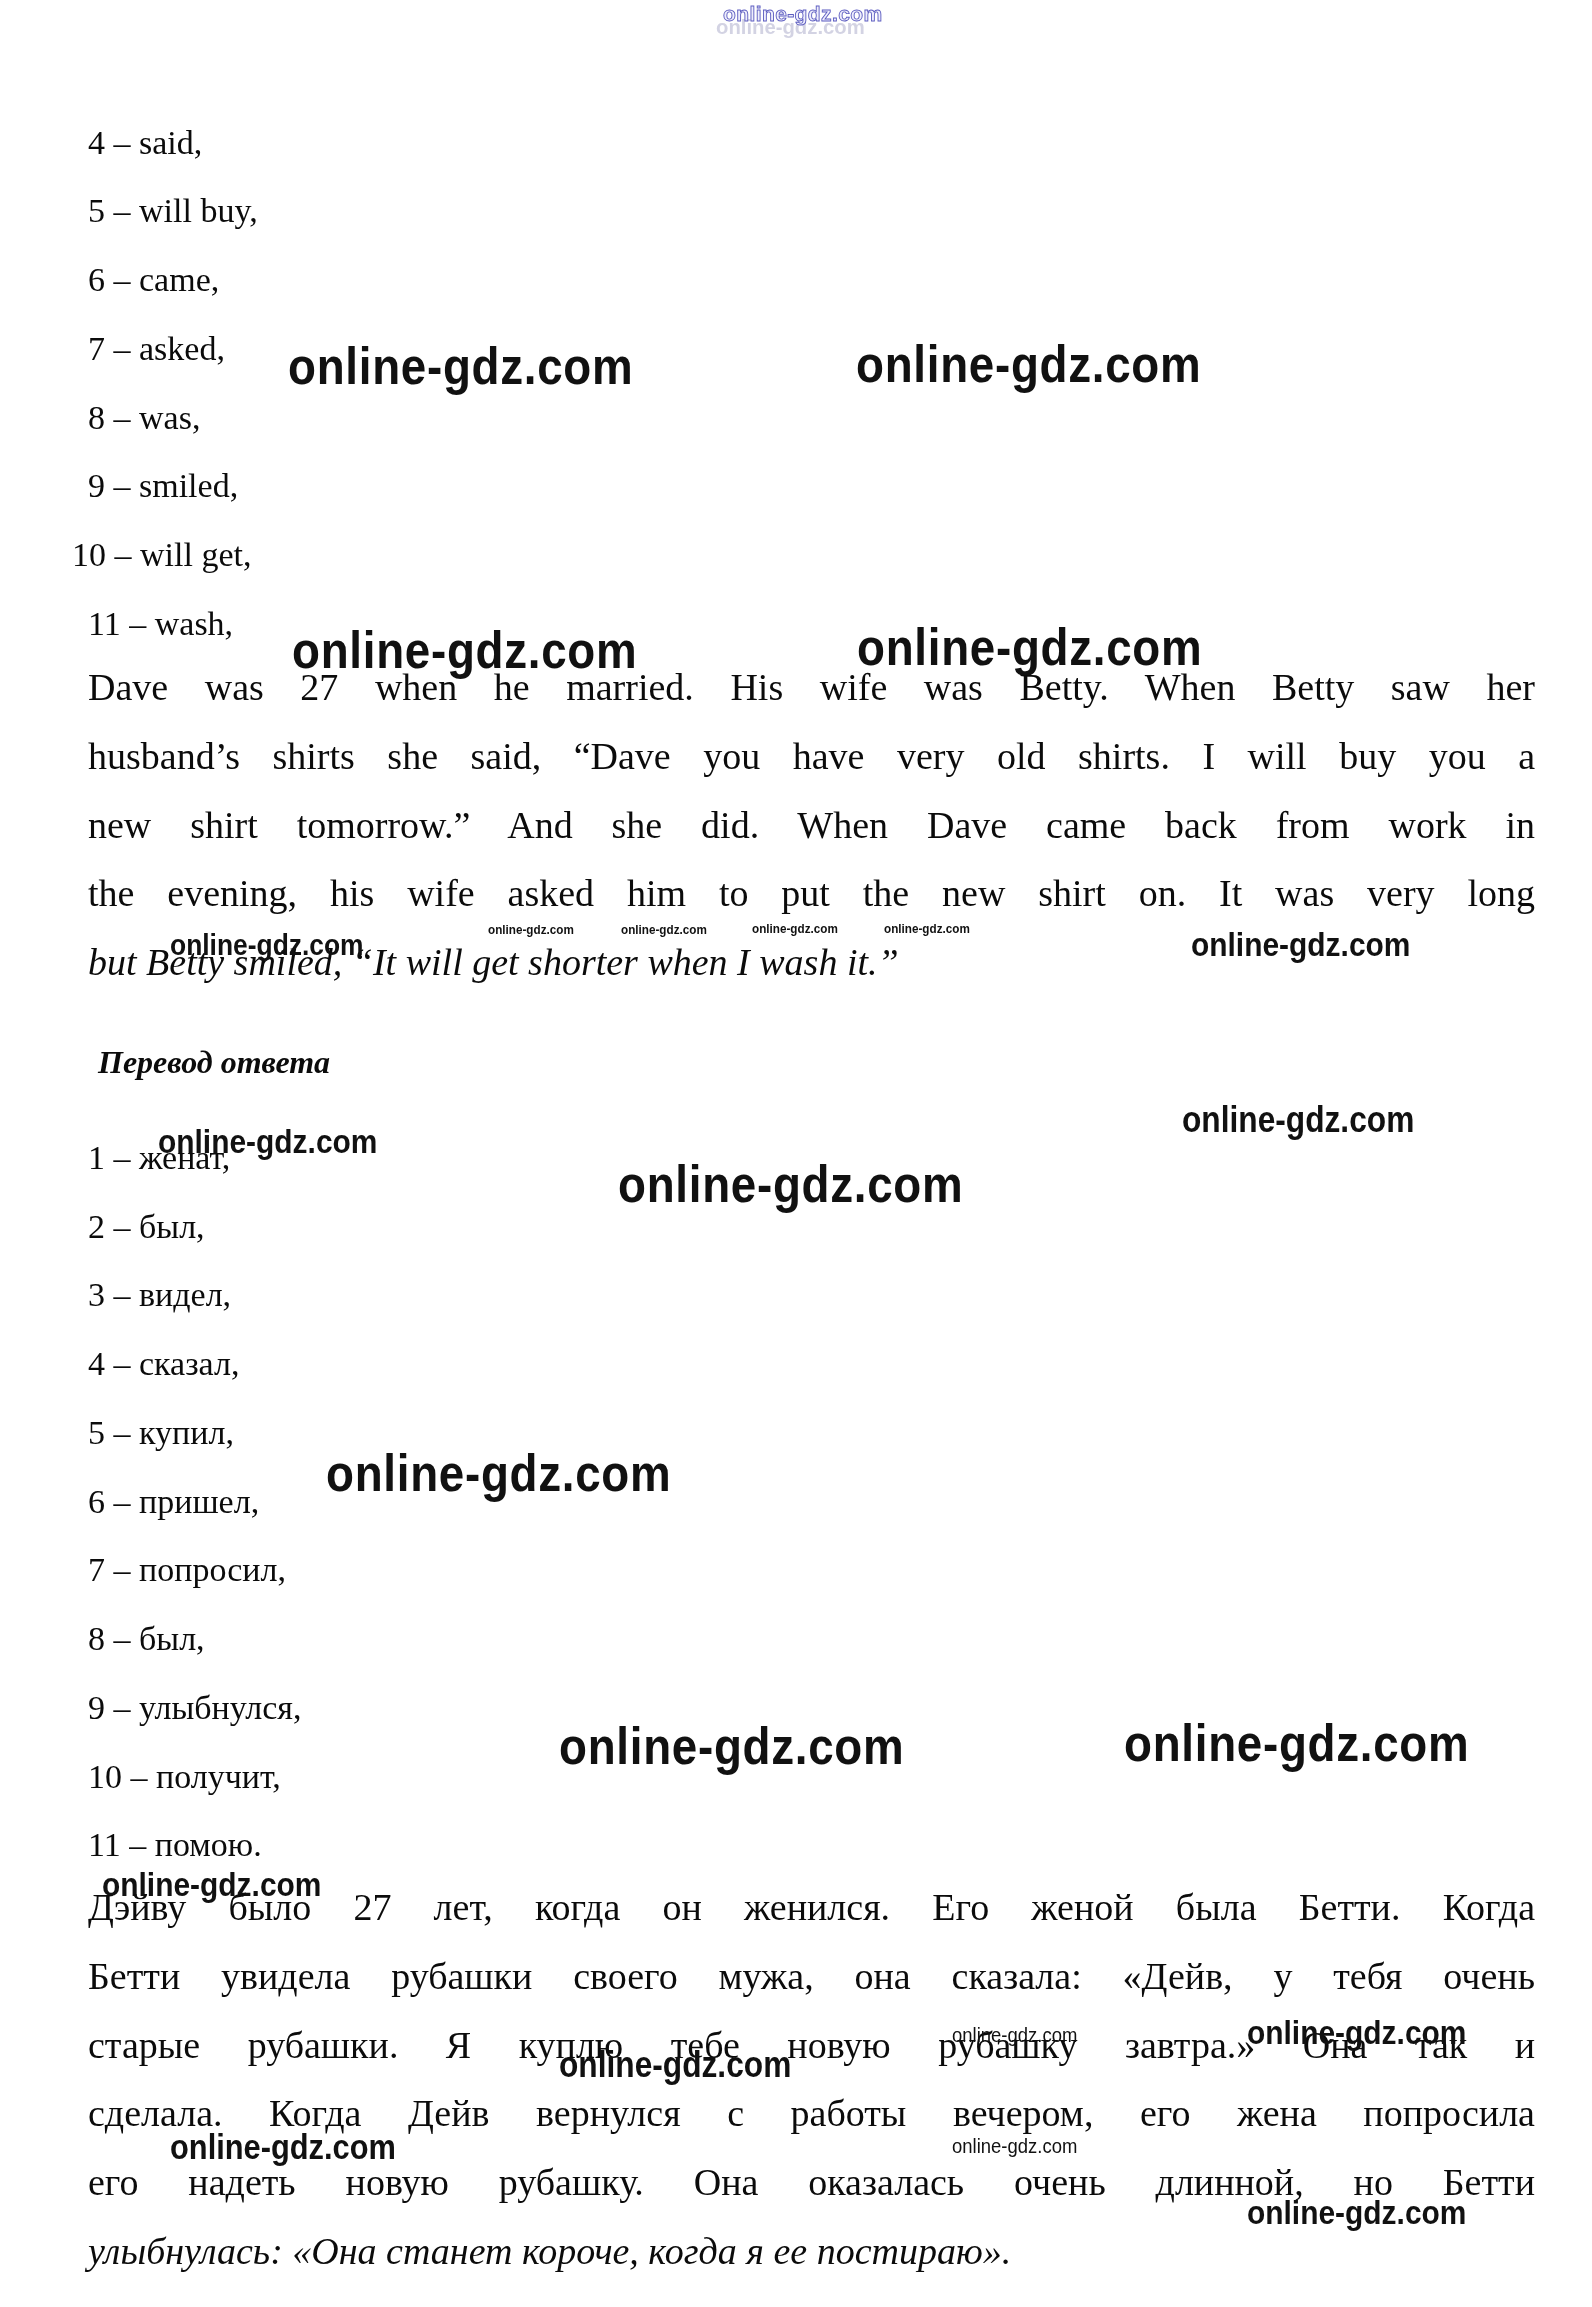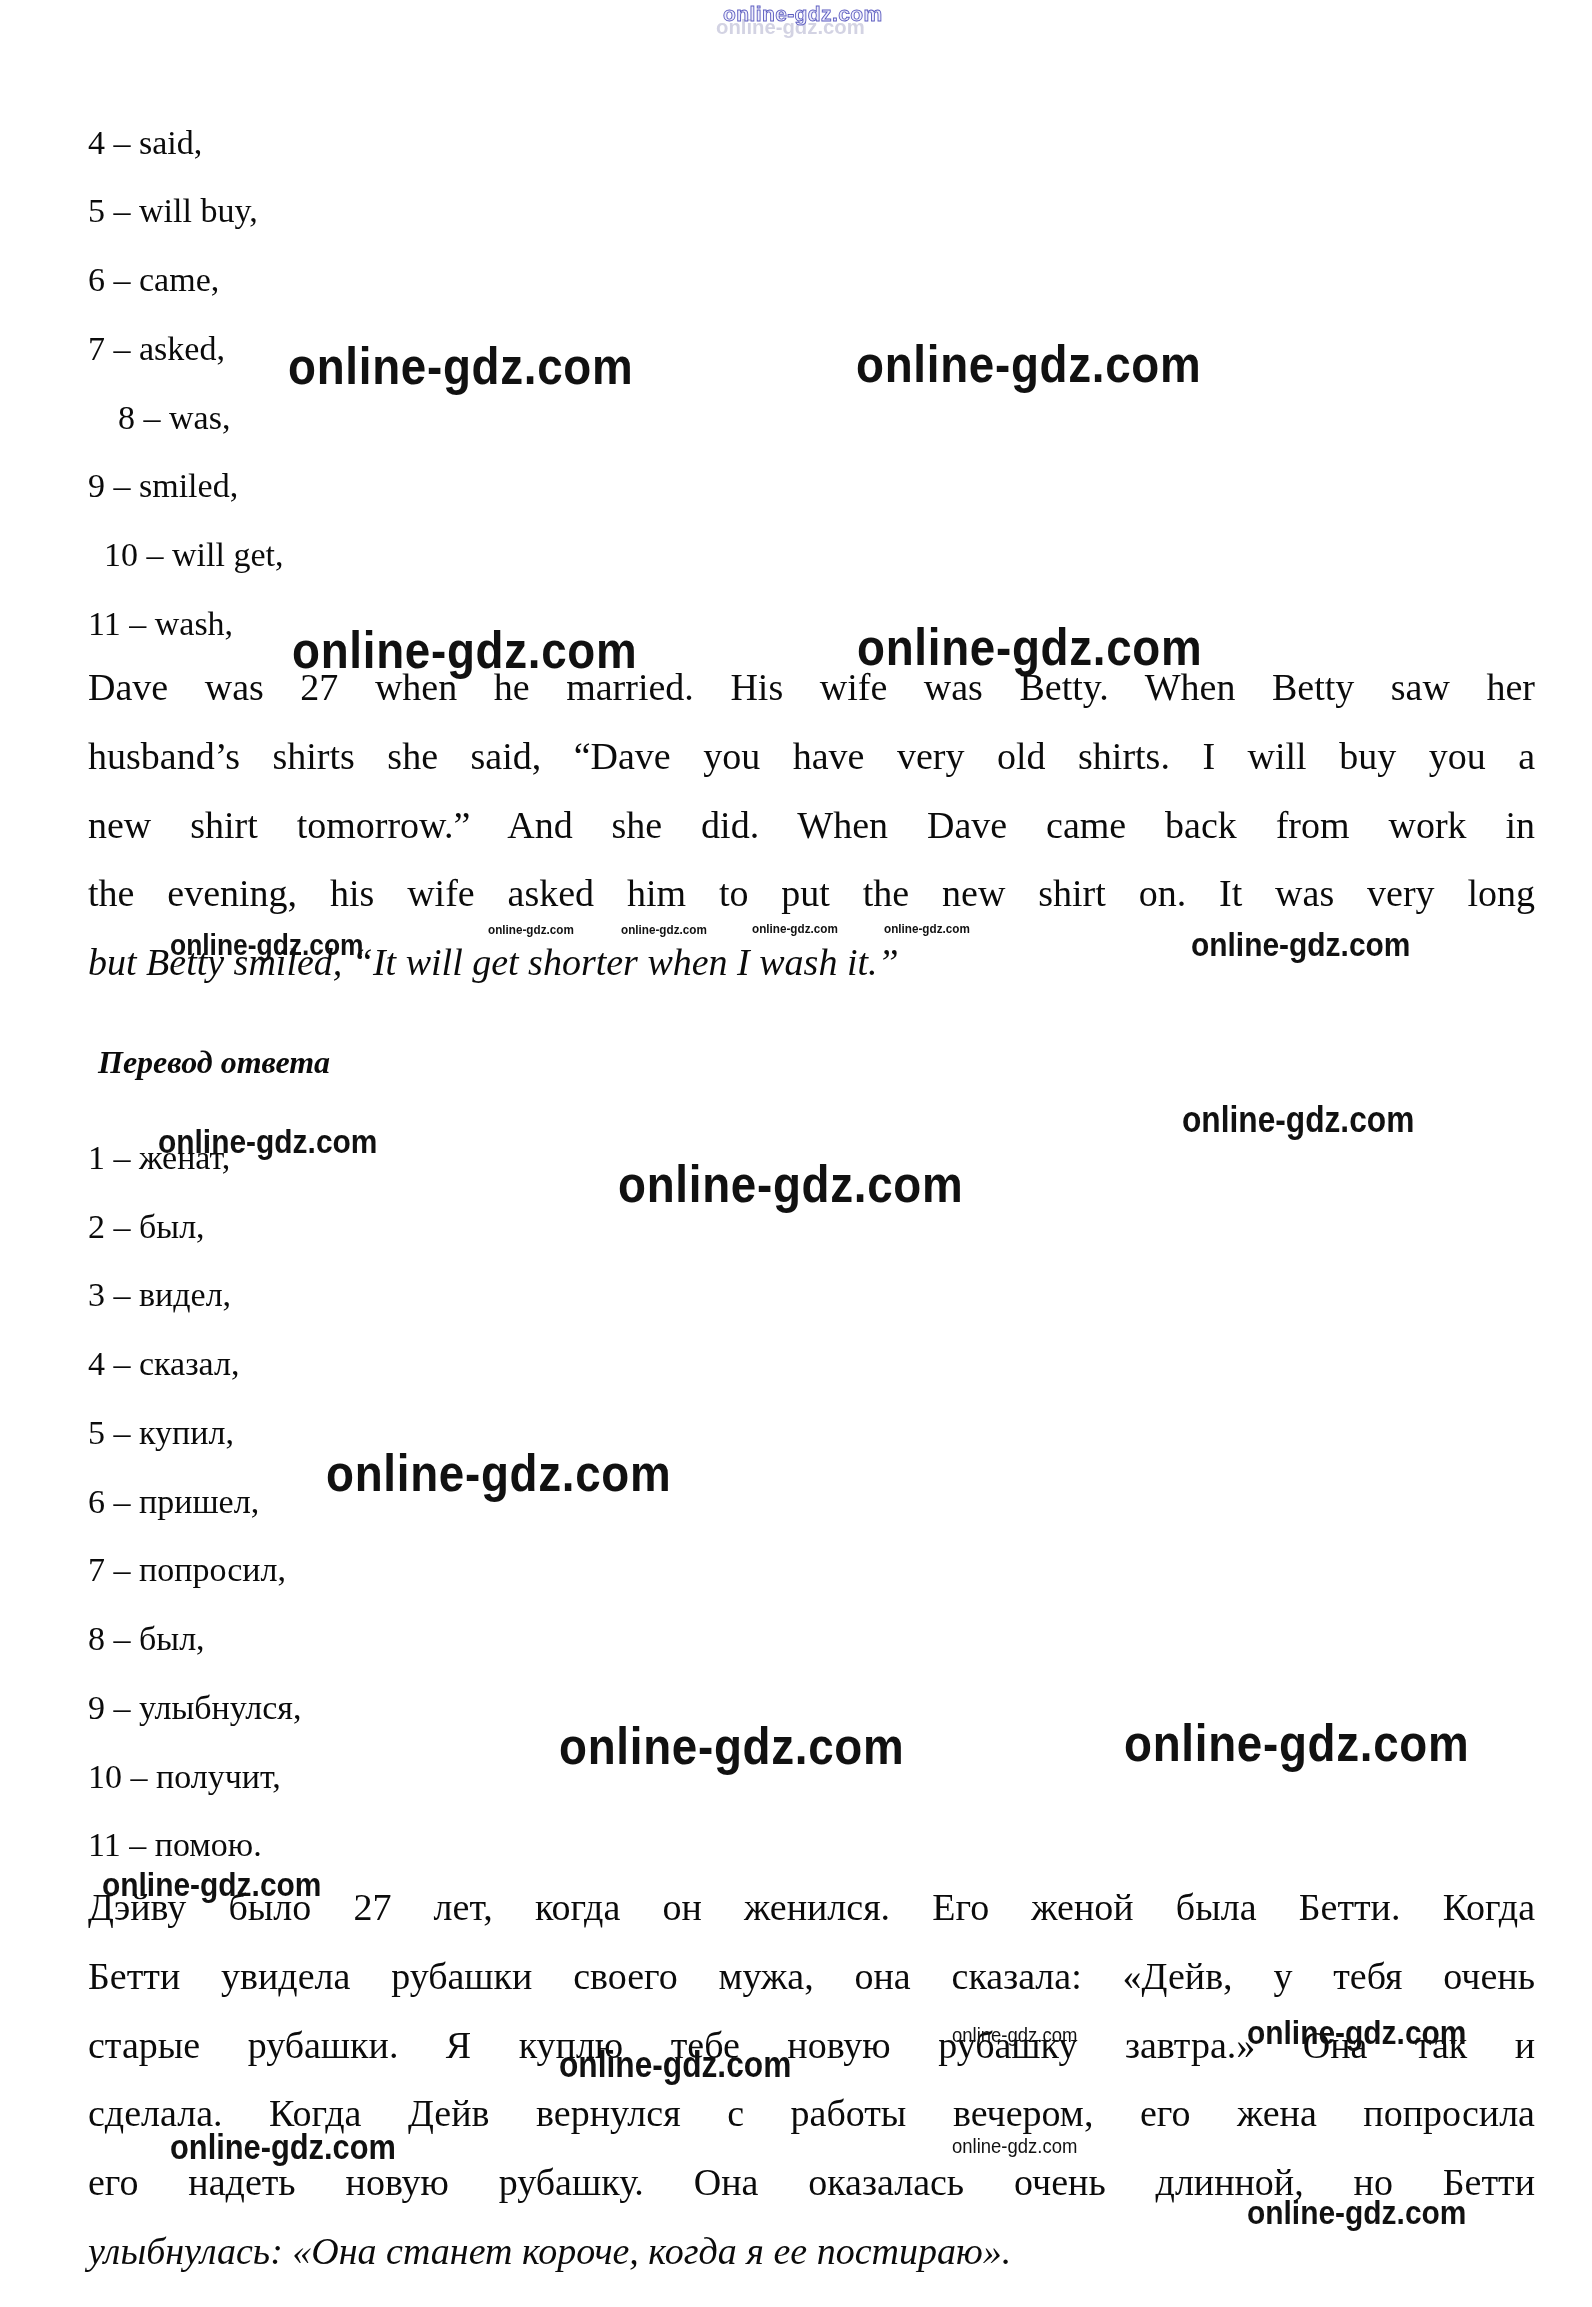--- a/index.html
+++ b/index.html
@@ -27,23 +27,23 @@
 
 <div class="page">
 
   <span class="wm-echo" style="left:716px;top:15.6px;">online-gdz.com</span>
   <span class="wm-top" style="left:723px;top:1.6px;">online-gdz.com</span>
 
   <div class="txt" style="left:88px;top:120px;">4 – said,</div>
   <div class="txt" style="left:88px;top:188px;">5 – will buy,</div>
   <div class="txt" style="left:88px;top:257px;">6 – came,</div>
   <div class="txt" style="left:88px;top:326px;">7 – asked,</div>
-  <div class="txt" style="left:88px;top:395px;margin-left:30px;">8 – was,</div>
+  <div class="txt" style="left:88px;top:395px;">8 – was,</div>
   <div class="txt" style="left:88px;top:463px;">9 – smiled,</div>
-  <div class="txt" style="left:104px;top:532px;text-align:right;">10 – will get,</div>
+  <div class="txt" style="left:72px;top:532px;text-align:right;">10 – will get,</div>
   <div class="txt" style="left:88px;top:601px;">11 – wash,</div>
 
   <span class="wm wm-lg" style="left:288px;top:336px;">online-gdz.com</span>
   <span class="wm wm-lg" style="left:856px;top:334px;">online-gdz.com</span>
 
   <span class="wm wm-lg" style="left:292px;top:620px;">online-gdz.com</span>
   <span class="wm wm-lg" style="left:857px;top:617px;">online-gdz.com</span>
 
   <div class="story" style="top:665px;">Dave was 27 when he married. His wife was Betty. When Betty saw her</div>
   <div class="story" style="top:734px;">husband’s shirts she said, “Dave you have very old shirts. I will buy you a</div>

